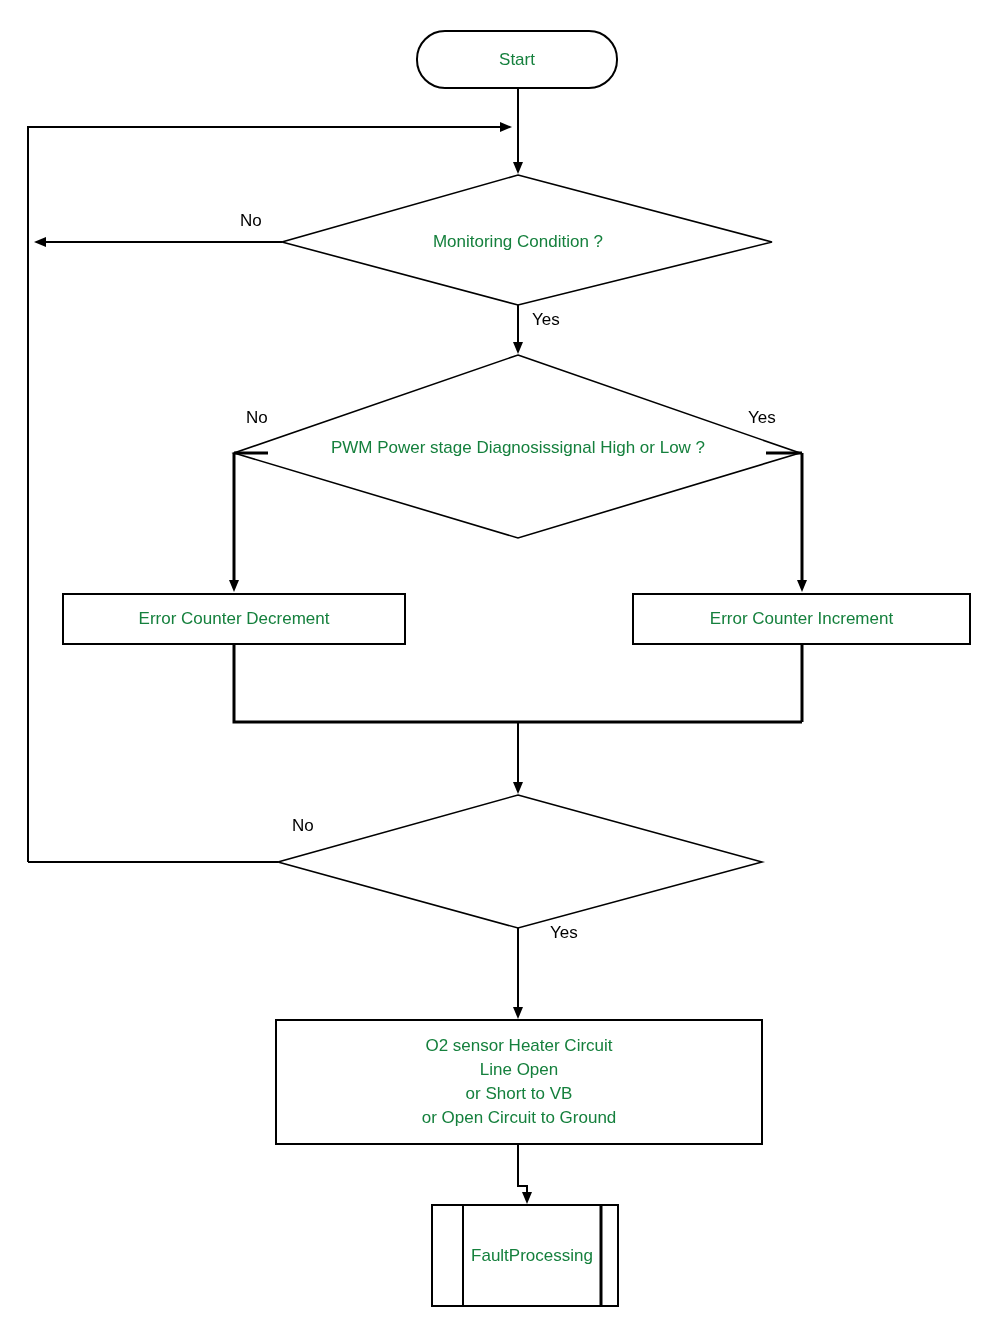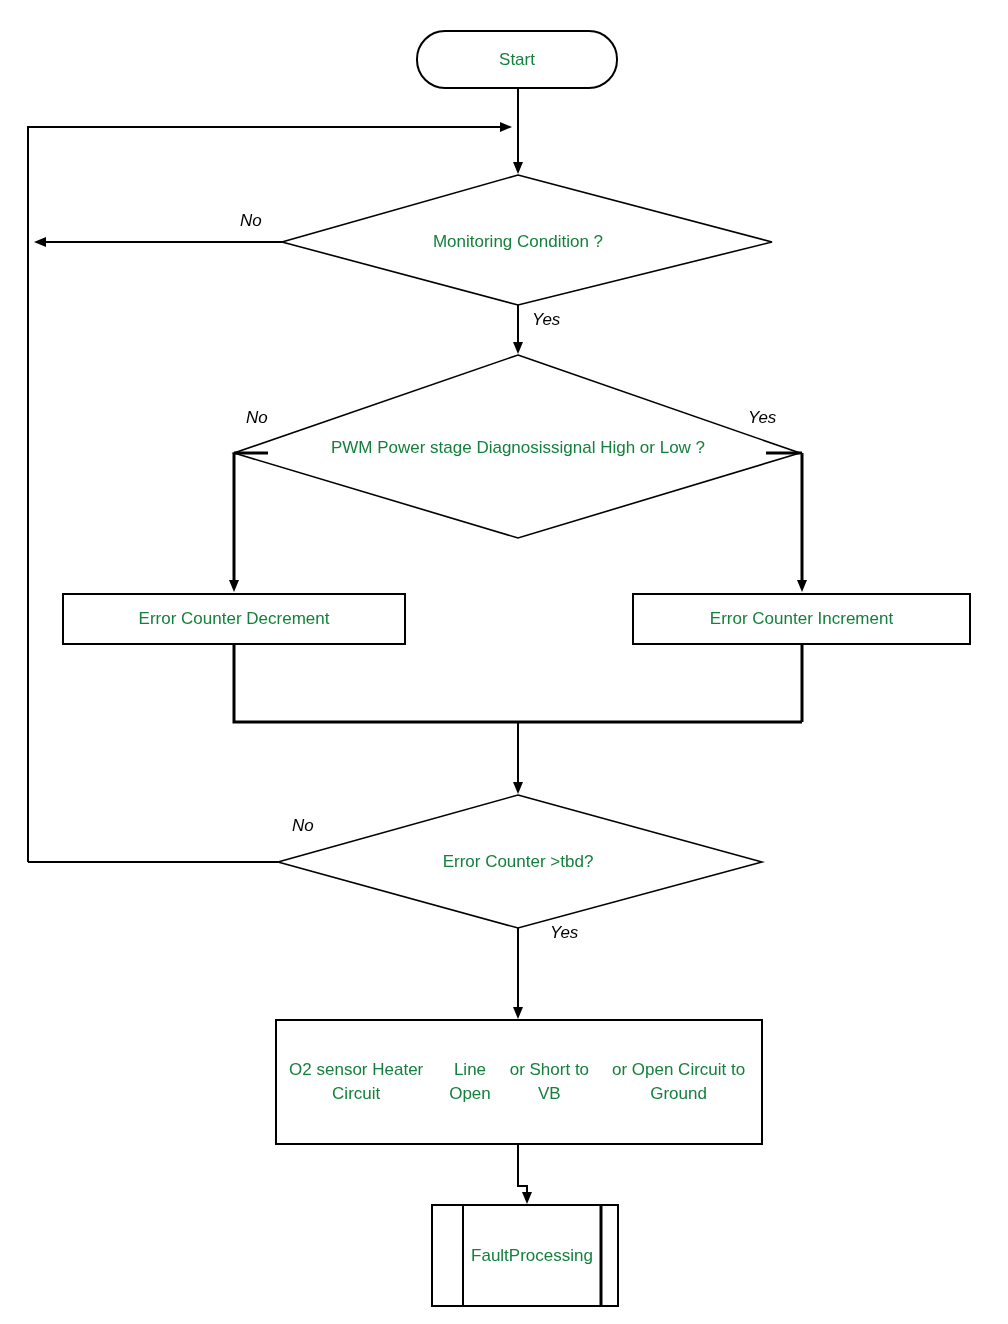--- a/index.html
+++ b/index.html
@@ -34,21 +34,20 @@
     font-size:17px;
     line-height:24px;
     color:#15803d;
     pointer-events:none;
   }
   .branch-lbl{
     position:absolute;
     font-size:17px;
     color:#000000;
     white-space:pre;
-    font-style:italic;
   }
 </style>
 </head>
 <body>
 
 <div id="canvas">
 
   <svg id="flow" viewBox="0 0 1008 1324">
     <defs>
       <marker id="arrow" markerWidth="12" markerHeight="12" refX="6" refY="5" orient="auto" markerUnits="userSpaceOnUse">
@@ -119,25 +118,22 @@
   </div>
 
   <div class="node-text" style="left:63px; top:594px; width:342px; height:50px;">
     <span>Error Counter Decrement</span>
   </div>
 
   <div class="node-text" style="left:633px; top:594px; width:337px; height:50px;">
     <span>Error Counter Increment</span>
   </div>
 
-  <div class="node-text" style="left:338px; top:843px; width:360px; height:38px;">
-    <span>Error Counter &gt;tbd?</span>
-  </div>
 
-  <div class="node-text" style="left:276px; top:1020px; width:486px; height:124px; flex-direction:row;">
+  <div class="node-text" style="left:276px; top:1020px; width:486px; height:124px; flex-direction:column;">
     <span>O2 sensor Heater Circuit</span>
     <span>Line Open</span>
     <span>or Short to VB</span>
     <span>or Open Circuit to Ground</span>
   </div>
 
   <div class="node-text" style="left:463px; top:1205px; width:138px; height:101px; flex-direction:row;">
     <span>Fault</span>
     <span>Processing</span>
   </div>

